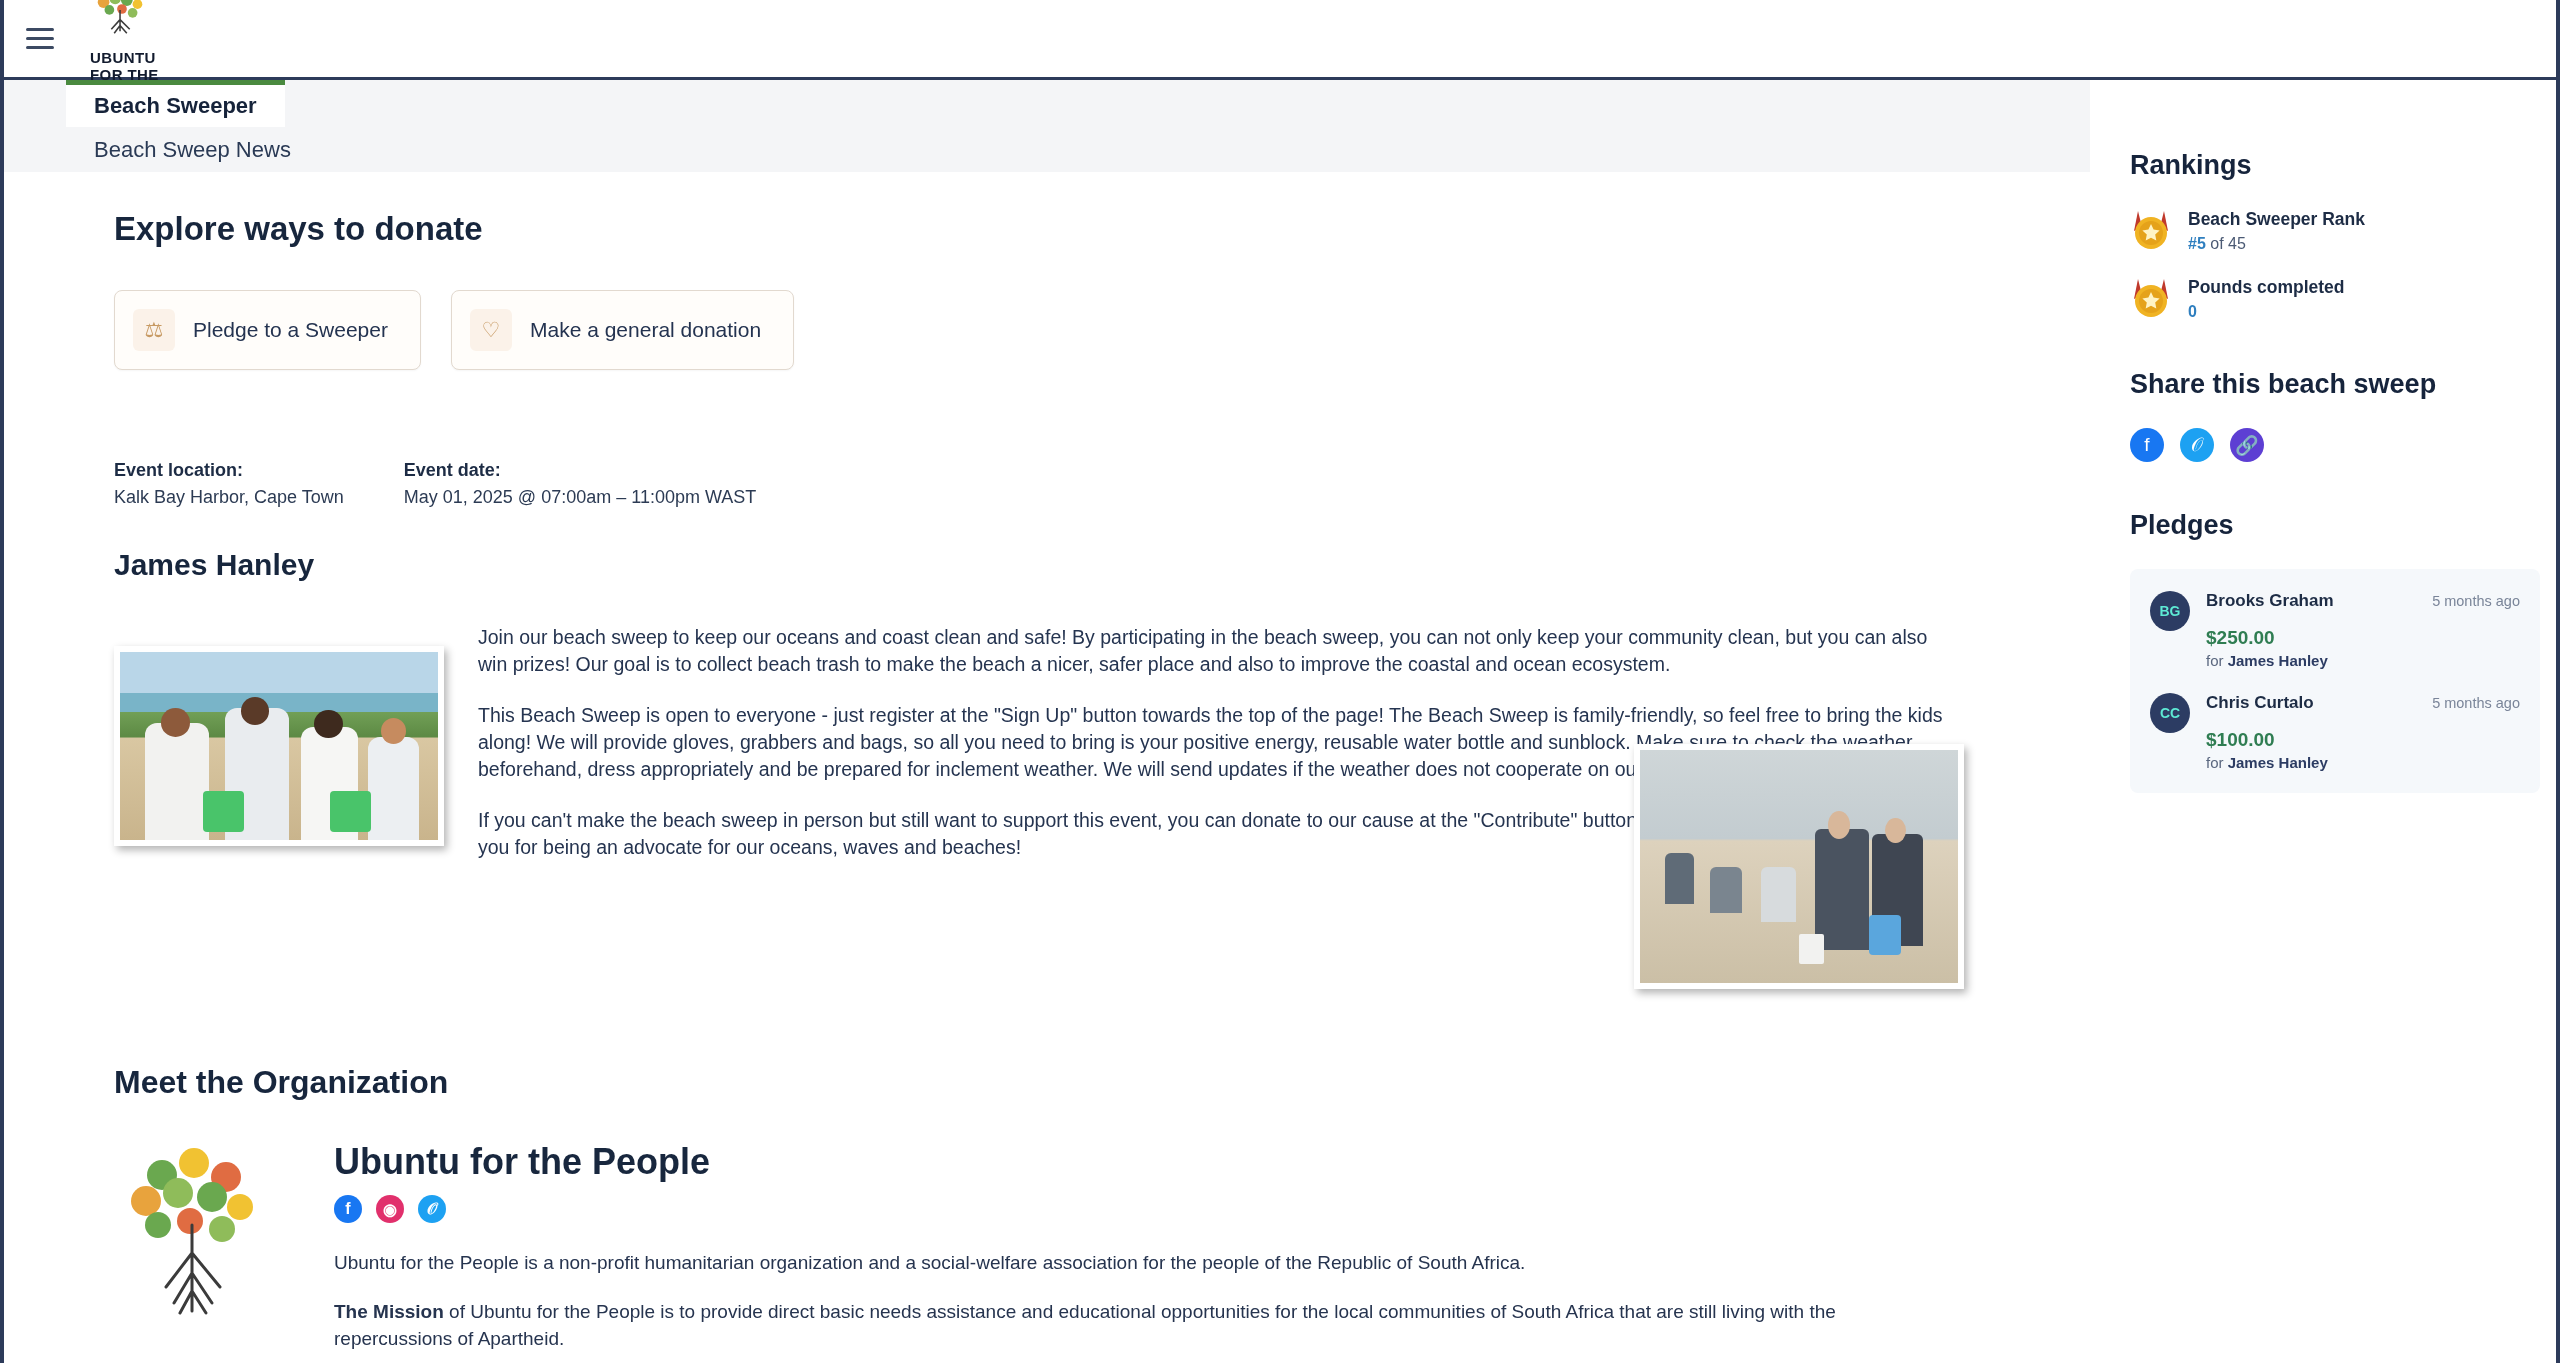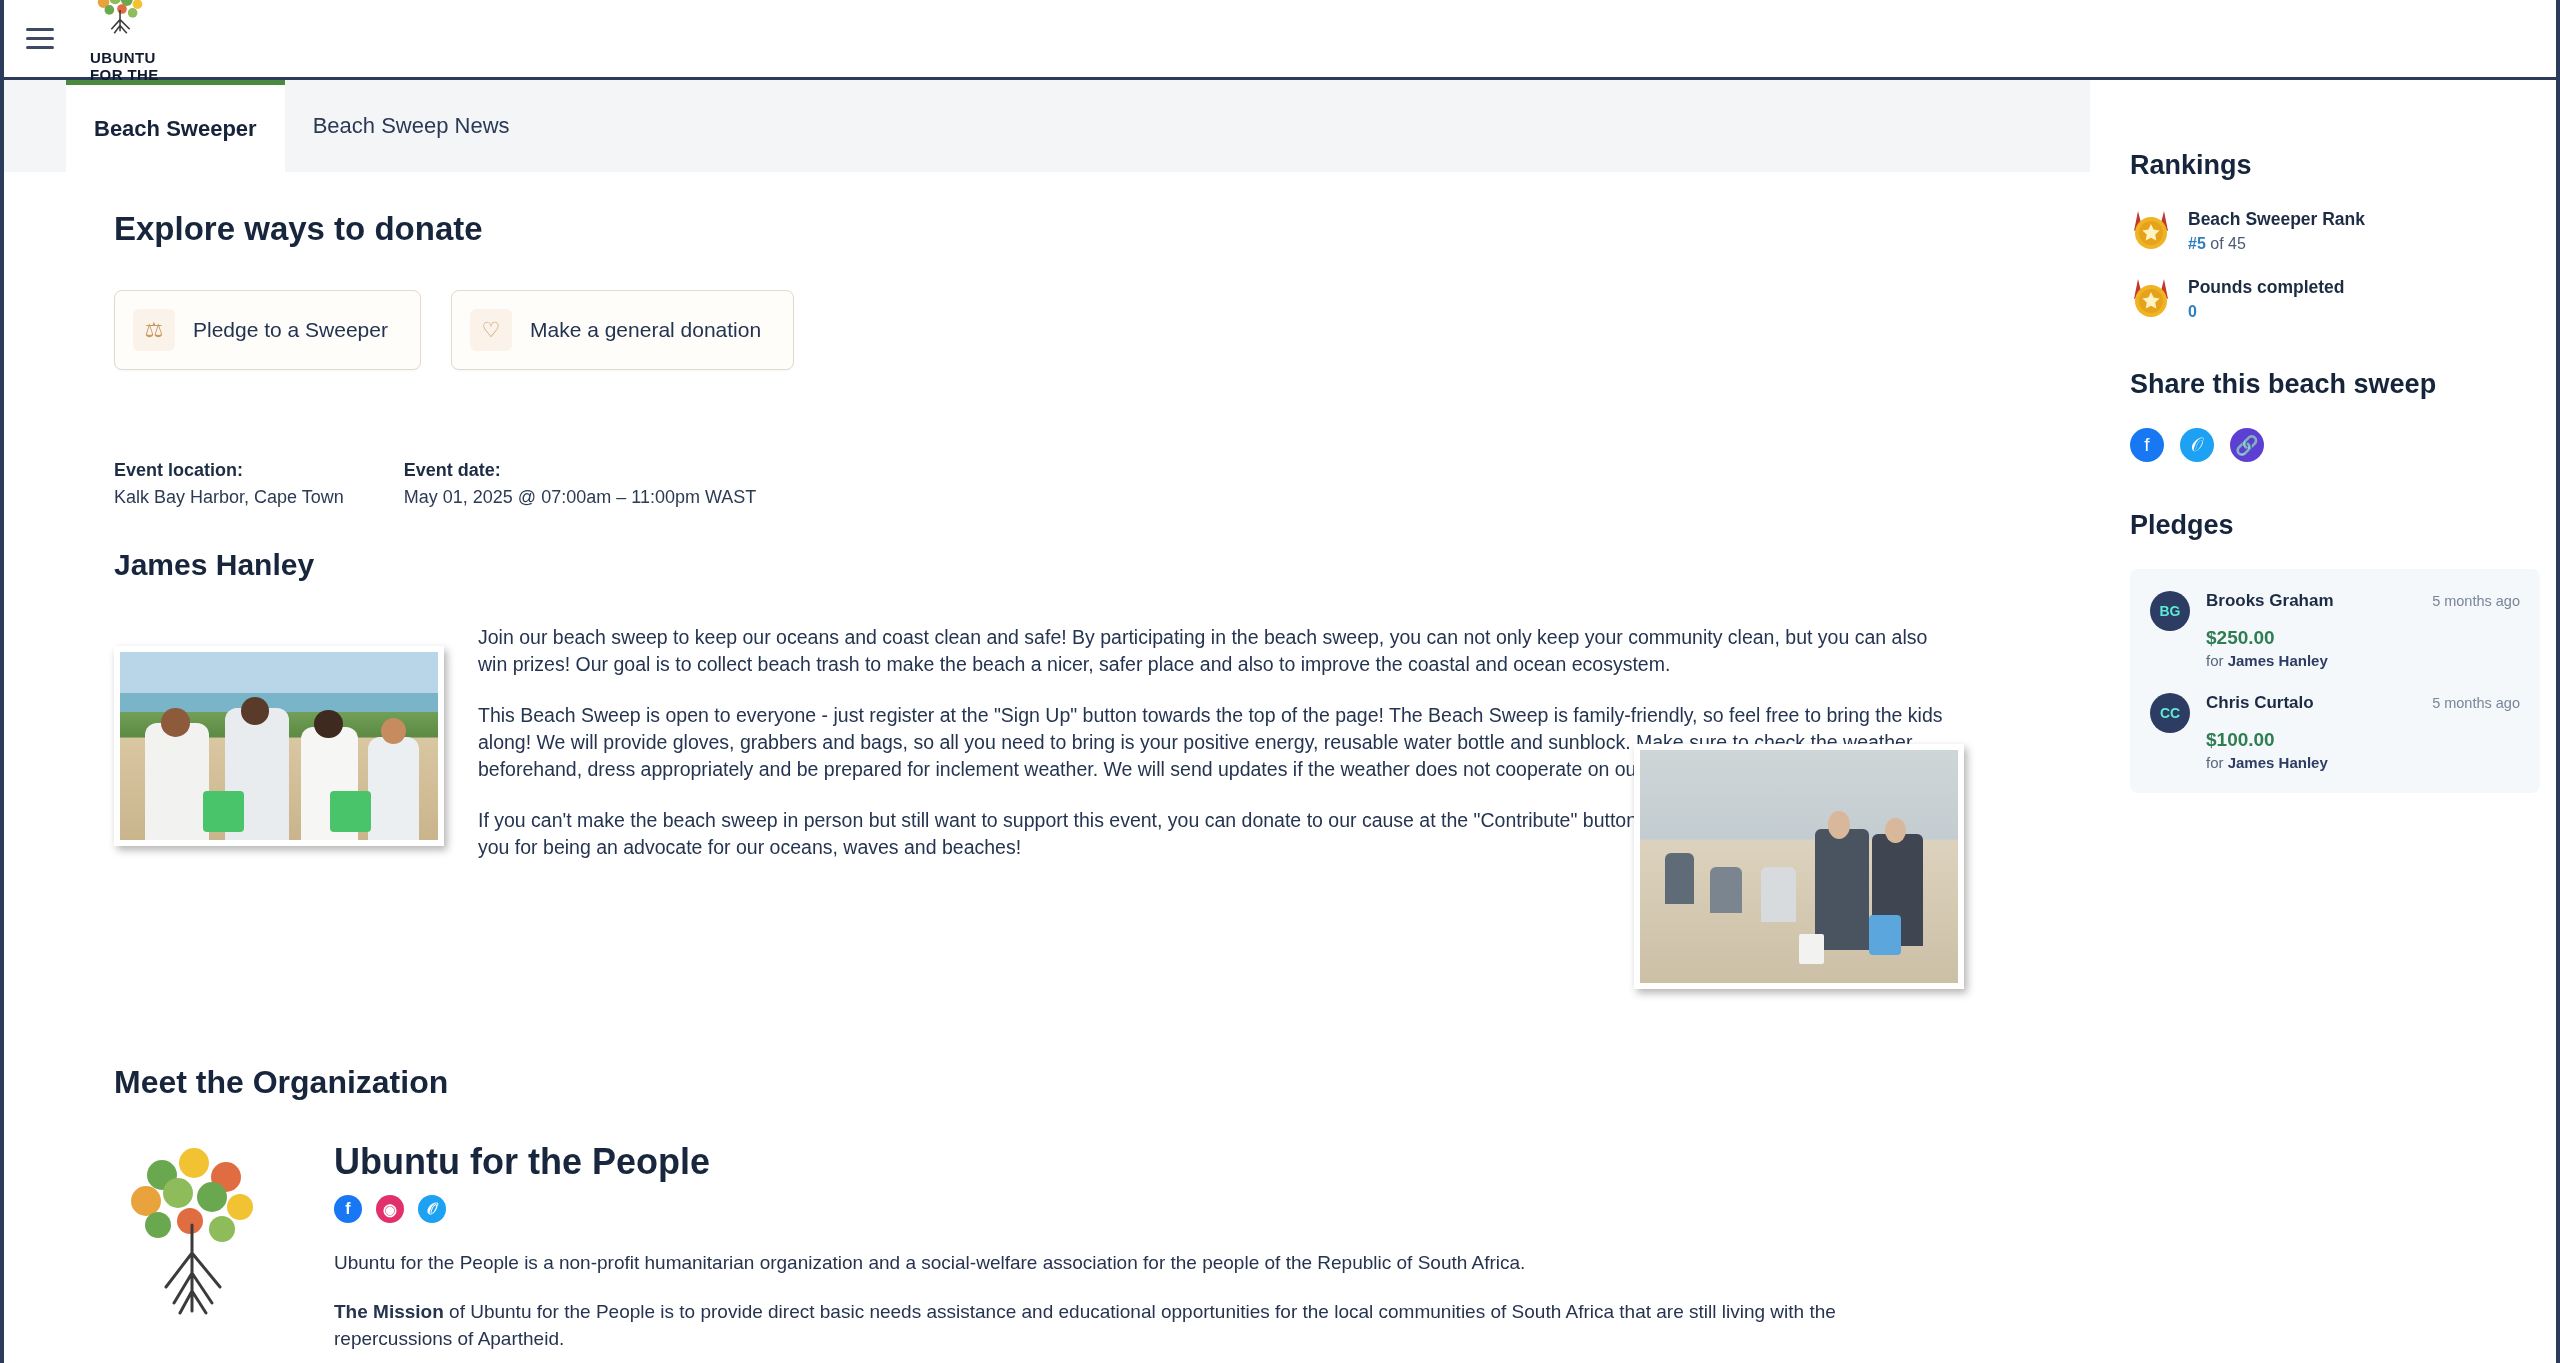--- a/index.html
+++ b/index.html
@@ -63,20 +63,21 @@
   }
 
   
   .tabs {
     height: 92px;
     background: #f4f5f7;
     display: flex;
     align-items: flex-start;
     padding-left: 62px;
     gap: 0px;
+    flex-direction: column;
   }
   .tab {
     height: 92px;
     display: flex;
     align-items: center;
     font-size: 22px;
     color: #2a3a55;
     cursor: pointer;
     padding: 0 28px;
   }

